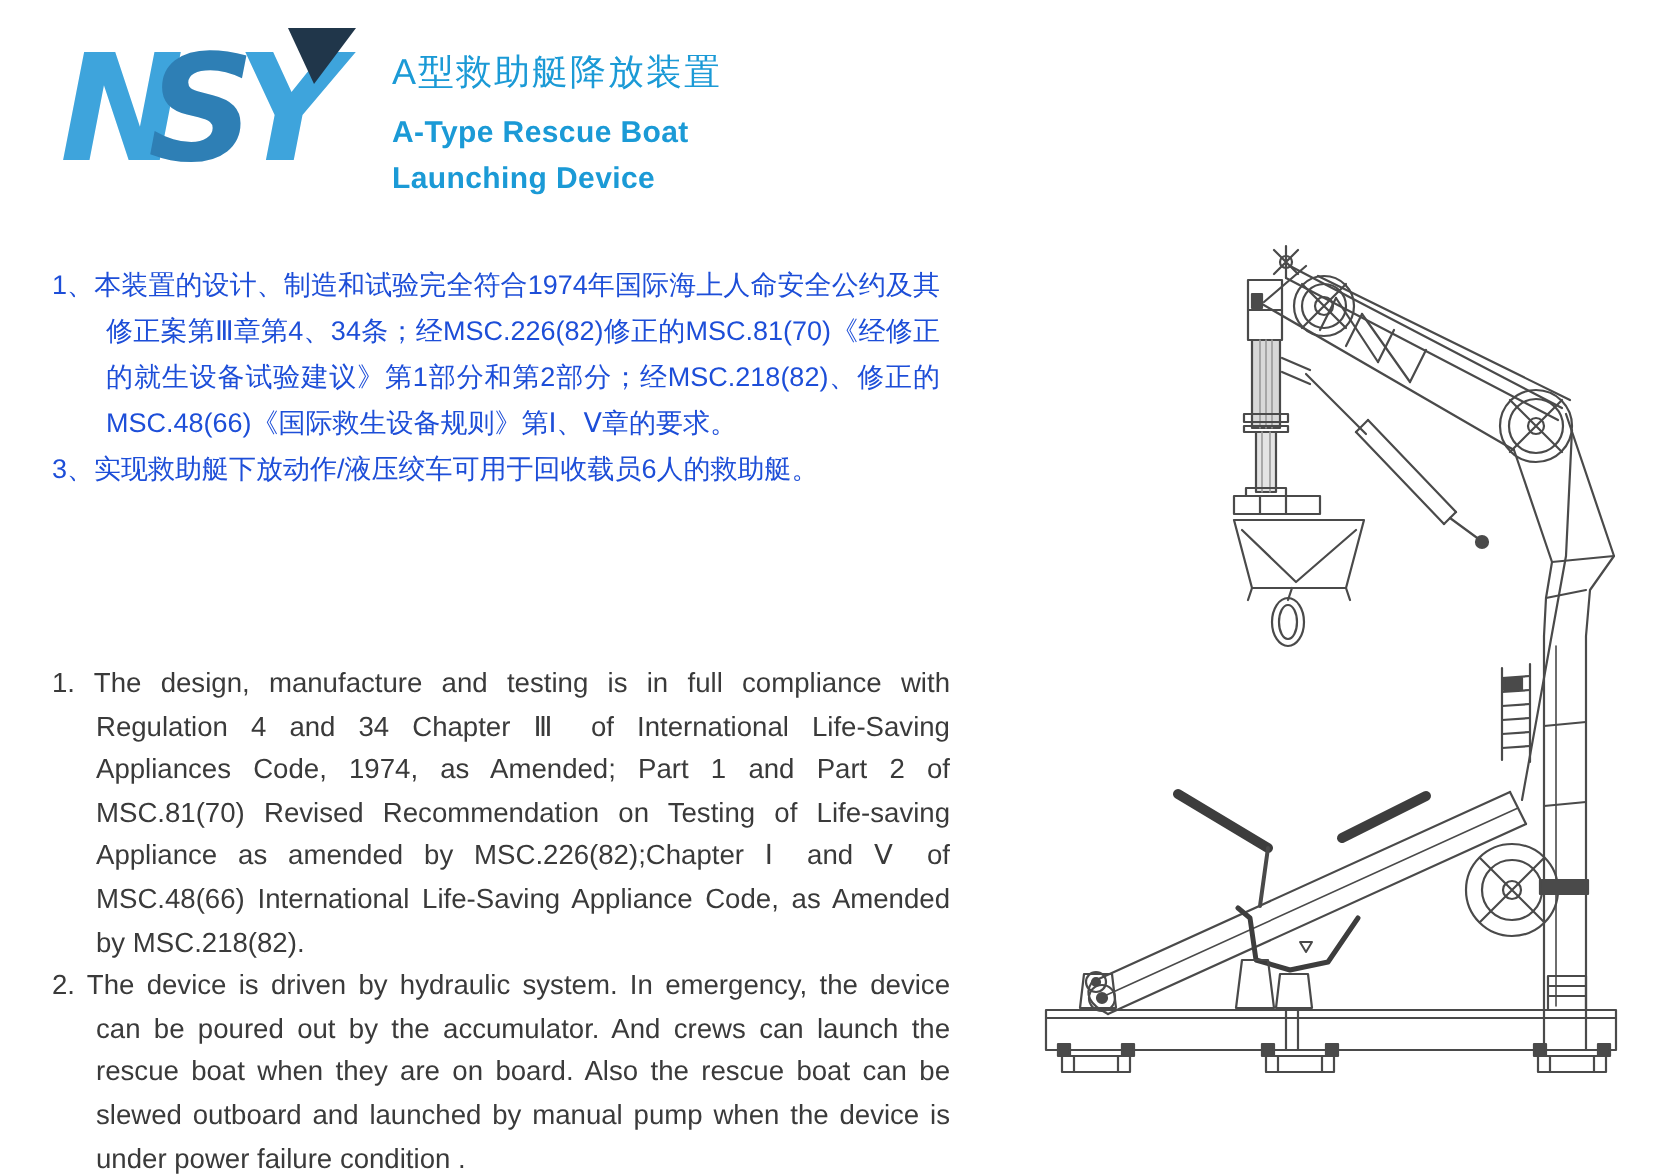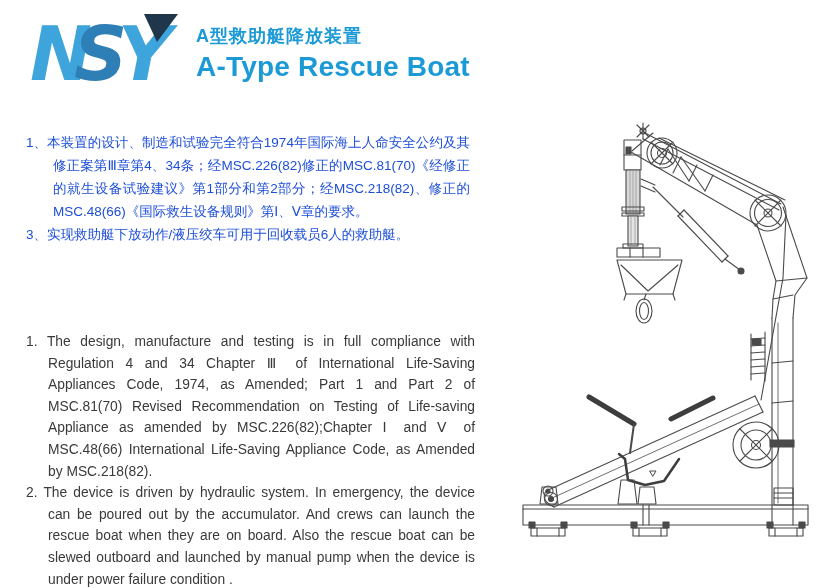--- a/index.html
+++ b/index.html
@@ -4,24 +4,24 @@
 <style>
   * { margin:0; padding:0; box-sizing:border-box; }
   html,body { background:#ffffff; }
   .page {
     position:relative; width:830px; height:588px; background:#ffffff;
     font-family:"Liberation Sans", sans-serif; overflow:hidden;
   }
   .logo { position:absolute; left:30px; top:12px; width:150px; height:84px; }
   .brand-titles { position:absolute; left:196px; top:24px; }
   .title-cn {
-    font-size:18px; font-weight:bold; color:#1b9ad6; letter-spacing:1px;
+    font-size:18px; font-weight:normal; color:#1b9ad6; letter-spacing:1px;
   }
   .title-en {
-    margin-top:7px; font-size:28px; font-weight:bold; color:#1b9ad6;
+    margin-top:7px; font-size:15px; font-weight:bold; color:#1b9ad6;
     line-height:23px; letter-spacing:0.2px;
   }
   .cn-list {
     position:absolute; left:26px; top:131px; width:444px;
     font-size:13.5px; line-height:23px; color:#1d4ed8; text-align:justify;
   }
   .cn-item { padding-left:27px; text-indent:-27px; }
   .en-list {
     position:absolute; left:26px; top:331px; width:449px;
     font-size:13.8px; line-height:21.6px; color:#3a3a3a; text-align:justify;
@@ -43,20 +43,21 @@
         <text x="88" y="68" fill="#3ea4dc">Y</text>
       </g>
       <polygon points="114,2 148,2 127,30" fill="#20364a"></polygon>
     </svg>
   </div>
 
   <div class="brand-titles">
     <div class="title-cn">A型救助艇降放装置</div>
     <div class="title-en">
       <div>A-Type Rescue Boat</div>
+      <div>Launching Device</div>
     </div>
   </div>
 
   <div class="cn-list">
     <div class="cn-item"><span class="num">1、</span><span>本装置的设计、制造和试验完全符合1974年国际海上人命安全公约及其修正案第Ⅲ章第4、34条；经MSC.226(82)修正的MSC.81(70)《经修正的就生设备试验建议》第1部分和第2部分；经MSC.218(82)、修正的MSC.48(66)《国际救生设备规则》第Ⅰ、Ⅴ章的要求。</span></div>
     <div class="cn-item"><span class="num">3、</span><span>实现救助艇下放动作/液压绞车可用于回收载员6人的救助艇。</span></div>
   </div>
 
   <div class="en-list">
     <div class="en-item"><span class="num">1.</span> <span>The design, manufacture and testing is in full compliance with Regulation 4 and 34 Chapter Ⅲ of International Life-Saving Appliances Code, 1974, as Amended; Part 1 and Part 2 of MSC.81(70) Revised Recommendation on Testing of Life-saving Appliance as amended by MSC.226(82);Chapter Ⅰ and Ⅴ of MSC.48(66) International Life-Saving Appliance Code, as Amended by MSC.218(82).</span></div>

